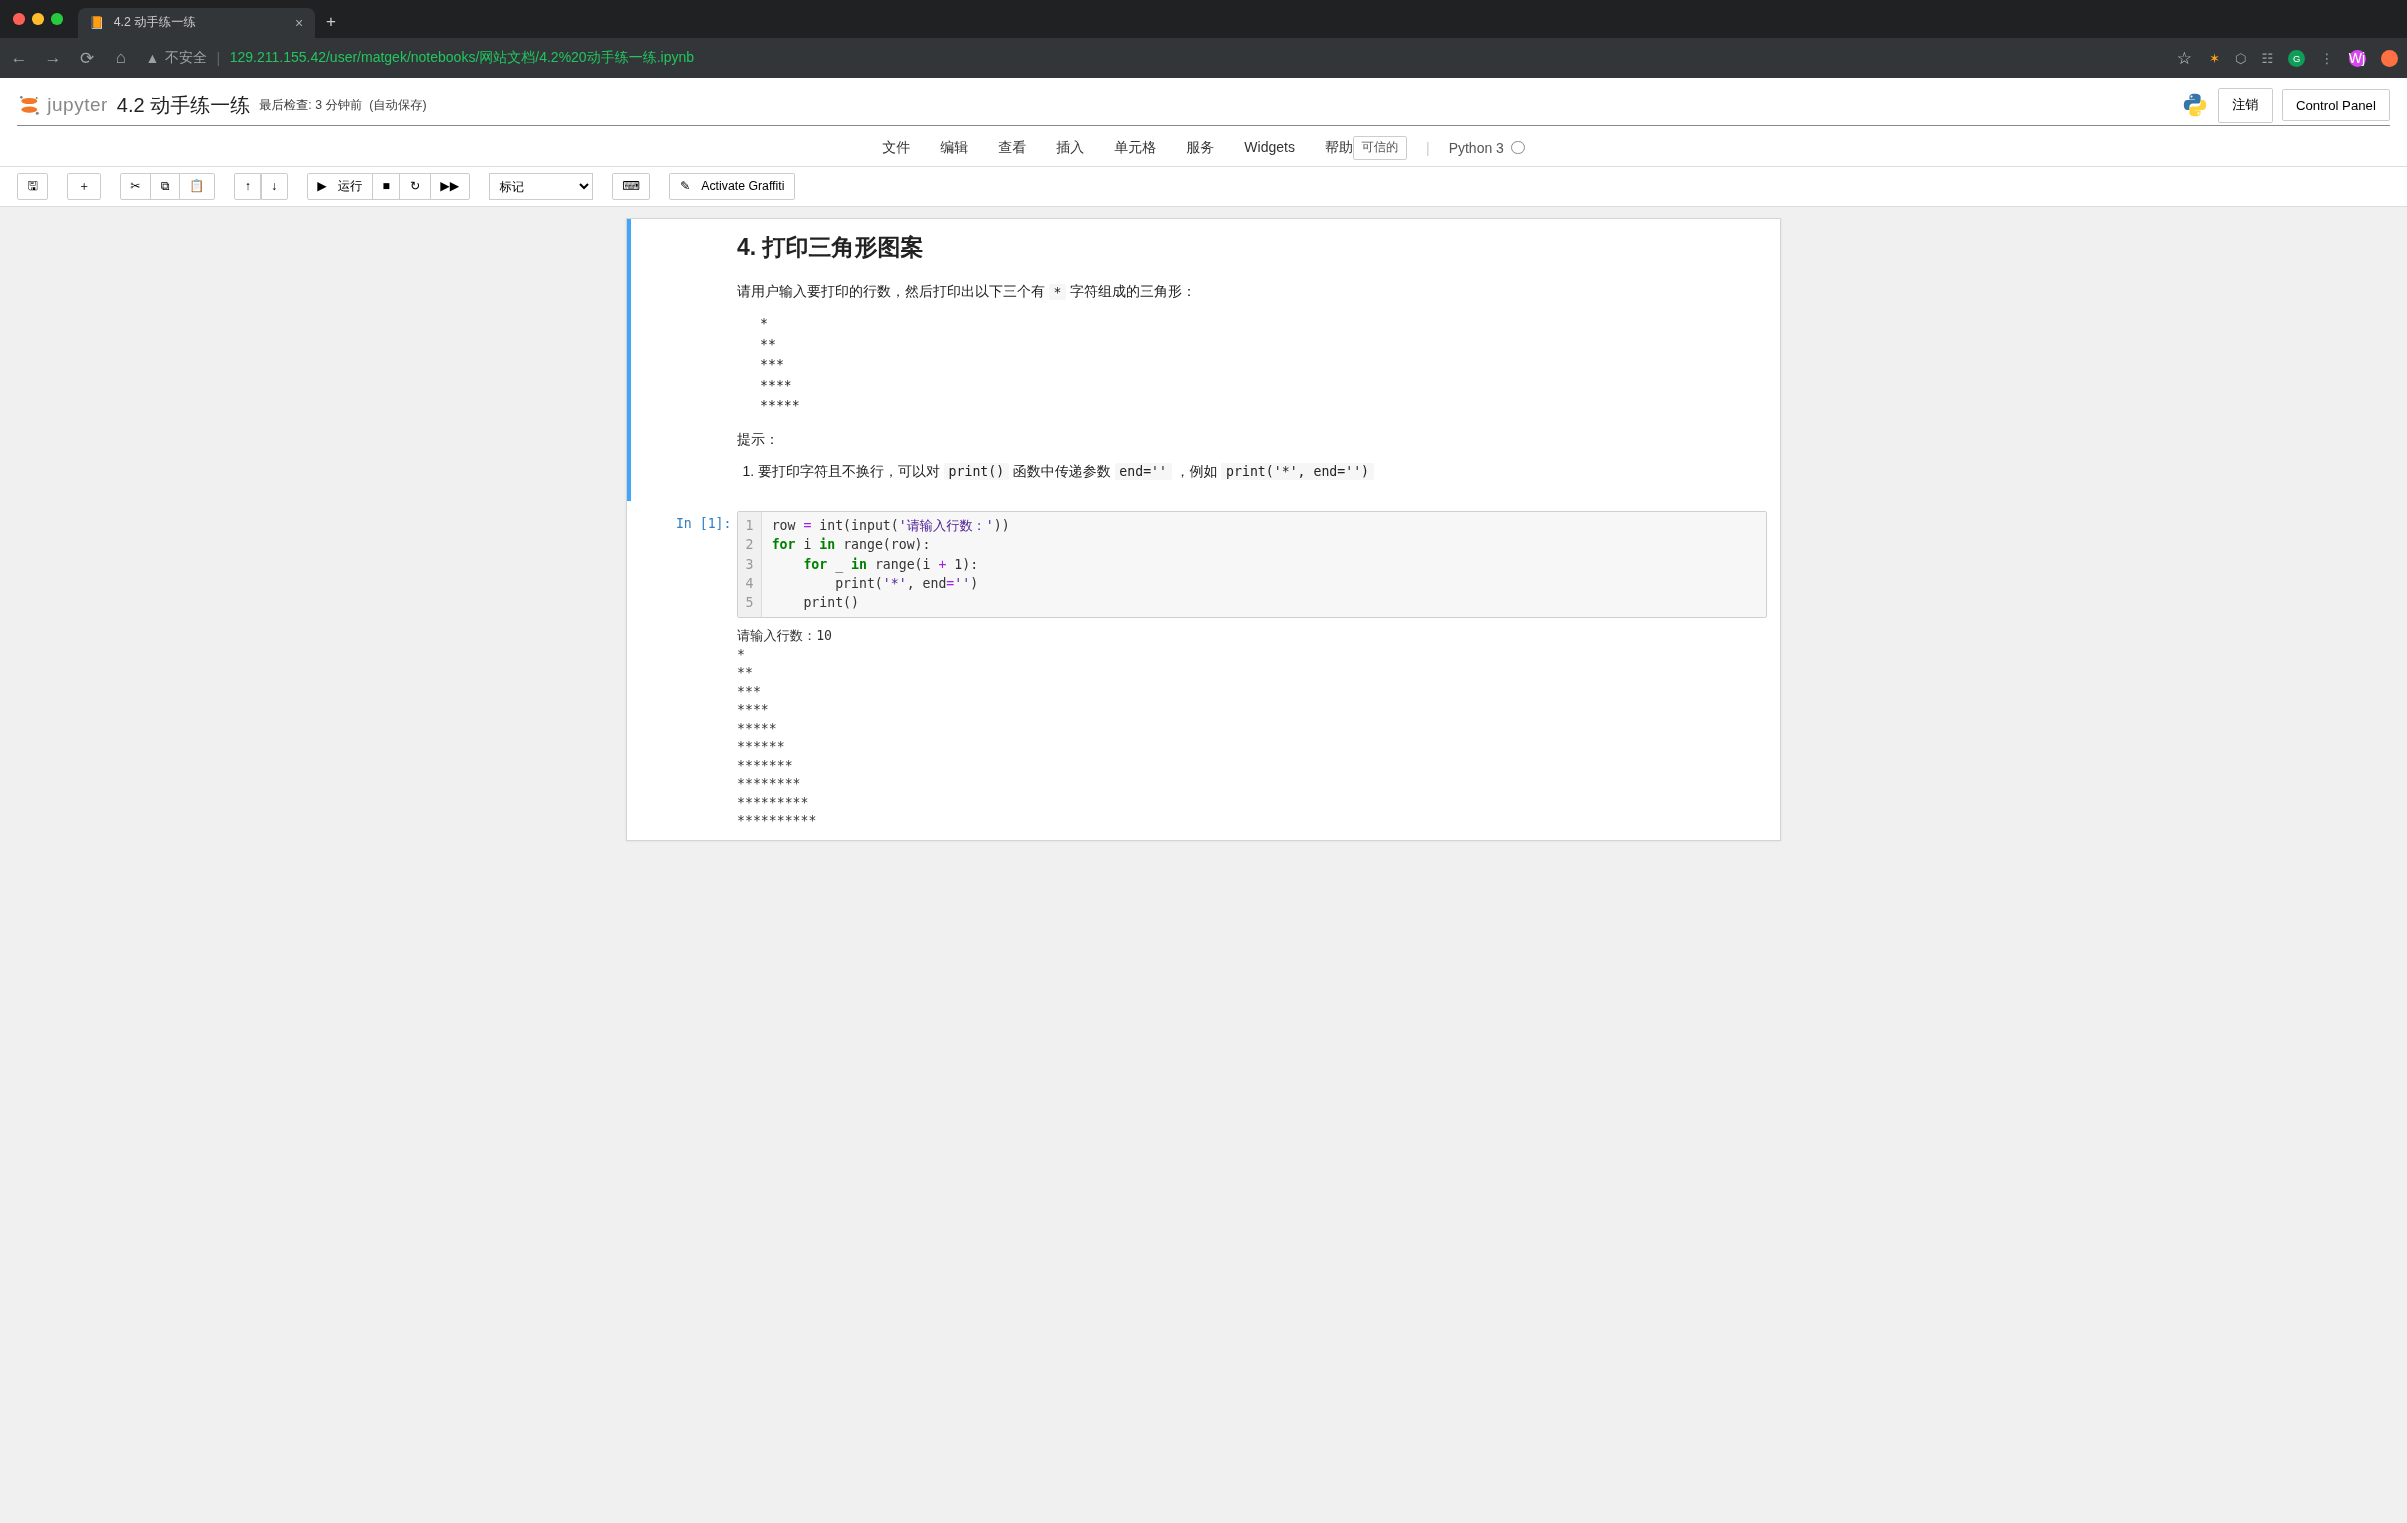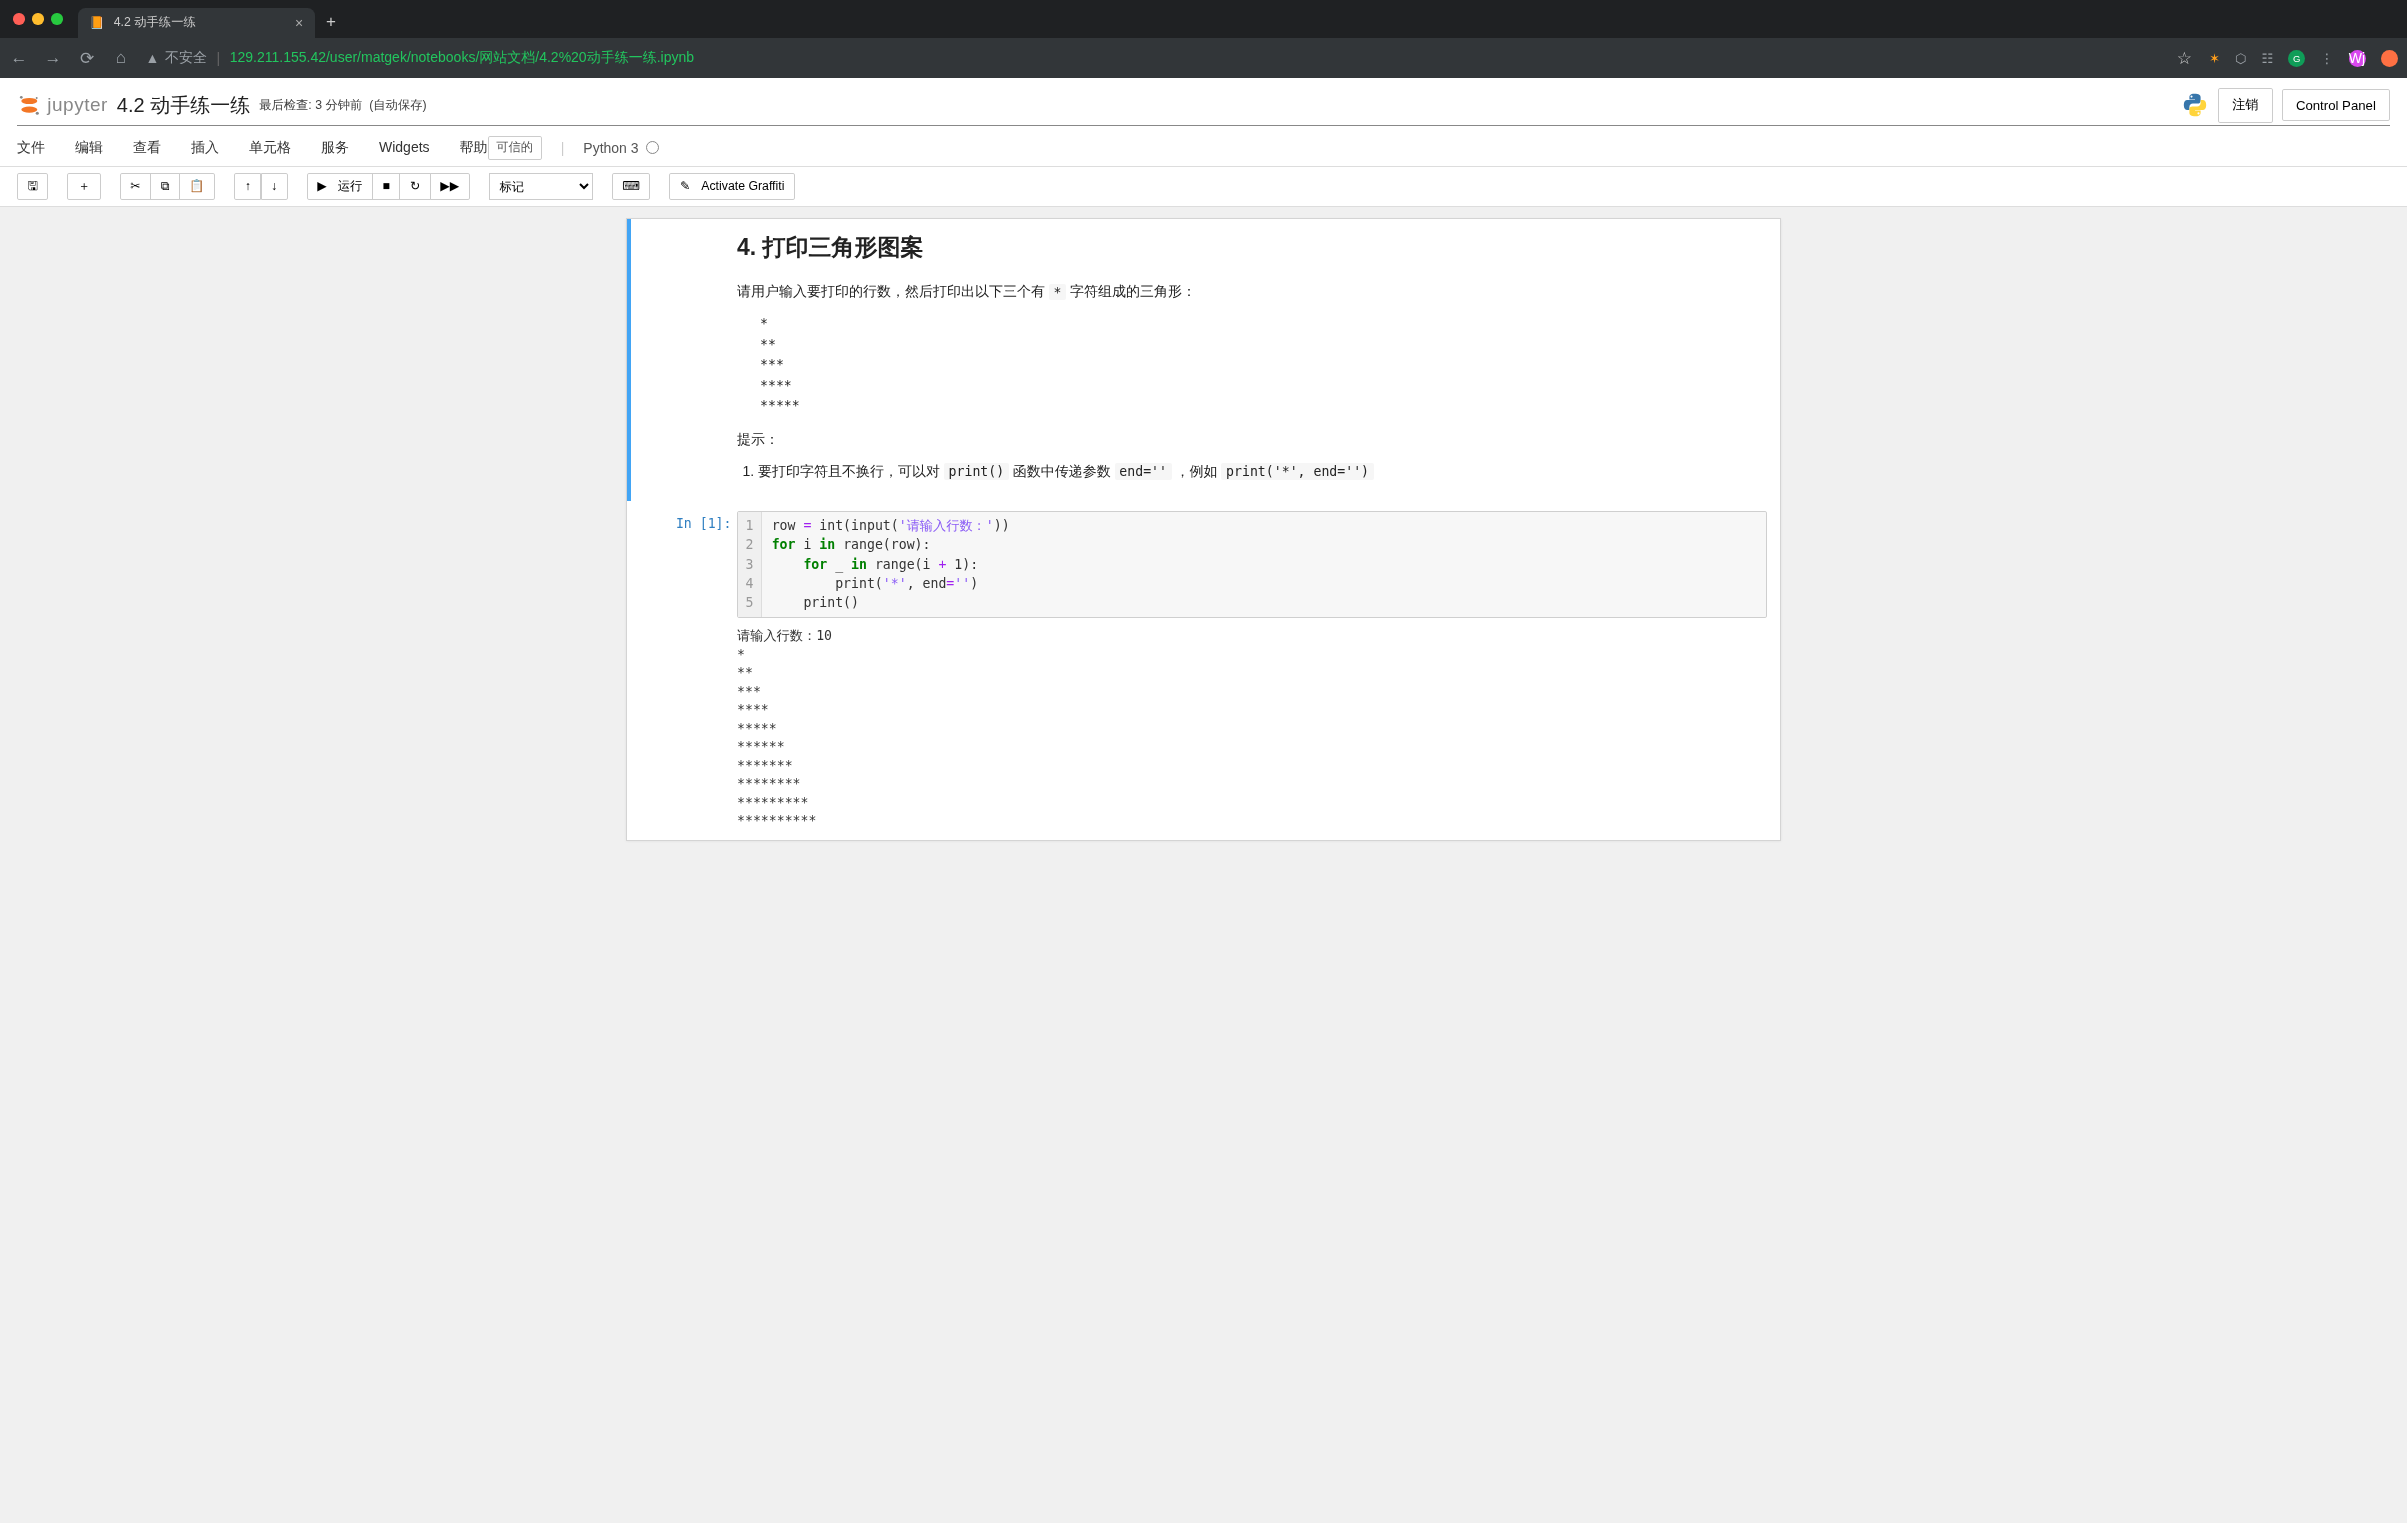--- a/index.html
+++ b/index.html
@@ -30,21 +30,21 @@
 .jup-logo { display:flex; align-items:center; gap:5.7px; }
 .jup-logo-icon{width:24.6px;height:24.6px;}
 .jup-logo-text{color:#888;font-size:19px;letter-spacing:0.5px;}
 .nb-title{font-size:20px;font-weight:400;color:#222;}
 .nb-autosave{color:#404040;font-size:12.3px;}
 .head-spacer{flex:1;}
 .kernel-logo{width:28px;height:28px;}
 .head-btn{border:0.9px solid #ccc;padding:7.6px 13.2px;font-size:13.2px;background:#fff;cursor:pointer;border-radius:1.9px;}
 
 
-.menubar{display:flex;padding:3.8px 17px 0;border-bottom:0.9px solid #ddd;justify-content:flex-start;align-items:center;font-size:14px;}
+.menubar{display:flex;padding:3.8px 17px 0;border-bottom:0.9px solid #ddd;justify-content:center;align-items:center;font-size:14px;}
 .menu-left{display:flex;gap:30px;}
 .menu-item{padding:9.5px 0;cursor:pointer;color:#333;}
 .menu-right{display:flex;align-items:center;gap:19px;color:#555;}
 .trusted{border:0.9px solid #ccc;padding:2.8px 7.6px;font-size:12.3px;border-radius:1.9px;}
 .kernel-ind{display:flex;align-items:center;gap:7.6px;}
 .kernel-circle{width:13.2px;height:13.2px;border:1.4px solid #888;border-radius:50%;}
 
 
 .toolbar{display:flex;align-items:center;padding:5.7px 17px;gap:5.7px;border-bottom:0.9px solid #ddd;background:#fff;}
 .tb-grp{display:flex;}
@@ -68,21 +68,21 @@
 .md-content p{margin:9.5px 0;}
 .md-content code{background:#f6f6f6;padding:0.9px 4.7px;font-family:Menlo,Consolas,monospace;font-size:13.2px;border-radius:1.9px;}
 .md-content pre{margin:11.4px 0 11.4px 23px;font-family:Menlo,Consolas,monospace;font-size:13.2px;line-height:1.55;}
 .md-content ol{margin:9.5px 0 9.5px 21px;}
 .md-hint-label{margin-top:17px;}
 
 .code-area{border:0.9px solid #cfcfcf;background:#f7f7f7;border-radius:1.9px;display:flex;font-family:Menlo,Consolas,monospace;font-size:13.2px;line-height:1.45;}
 .gutter{background:#f0f0f0;color:#999;text-align:right;padding:4.7px 7.6px;border-right:0.9px solid #ddd;user-select:none;}
 .code-lines{padding:4.7px 9.5px;white-space:pre;}
 .tok-kw{color:#008000;font-weight:bold;}
-.tok-str{color:#8b5cf6;}
+.tok-str{color:#4c1d95;}
 .tok-op{color:#A020F0;}
 
 .output-area{margin-top:9.5px;font-family:Menlo,Consolas,monospace;font-size:13.2px;line-height:1.4;white-space:pre;}
 
 .divider{border:0;border-top:0.9px solid #888;margin:0 17px;}
 </style>
 </head>
 <body>
 
 <div class="titlebar">

